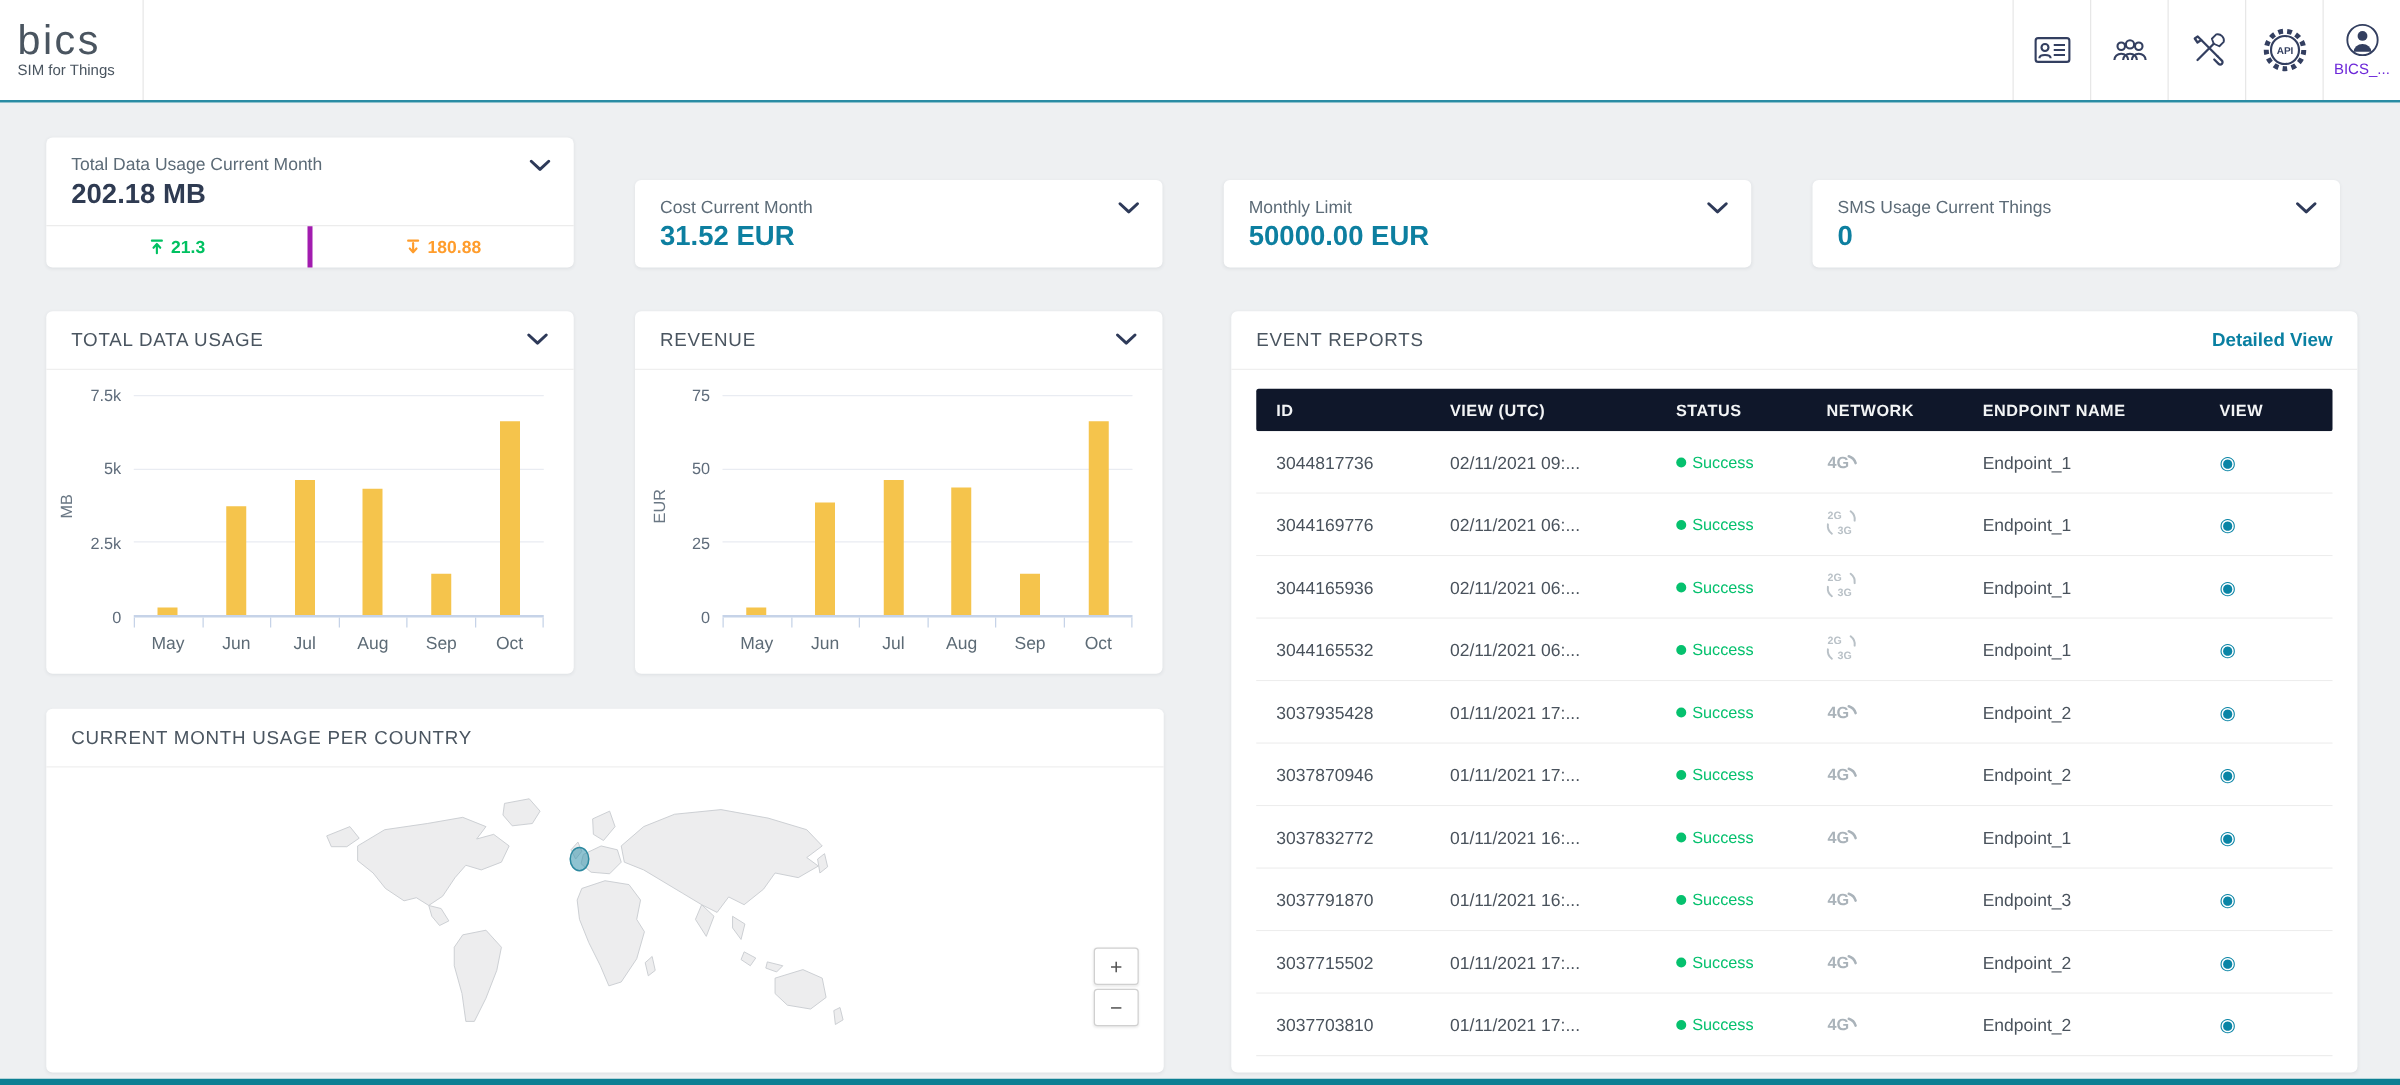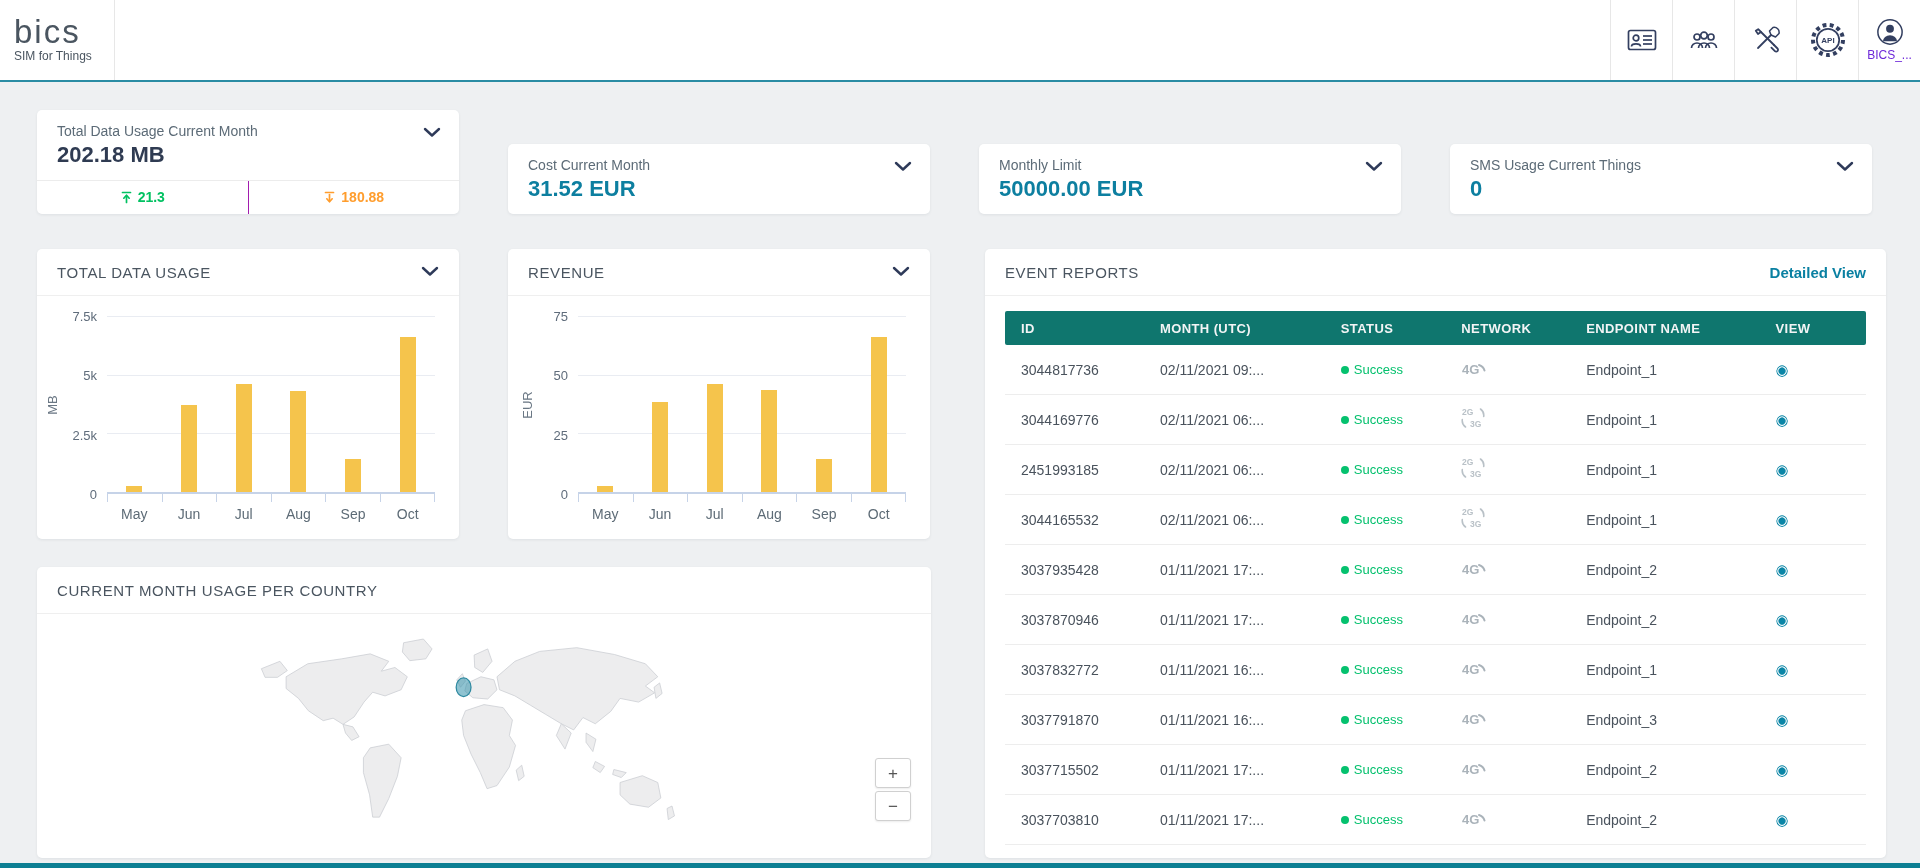--- a/index.html
+++ b/index.html
@@ -42,21 +42,21 @@
   .summary-main { padding:13px 20px 12px; }
   .summary-label { font-size:14px; color:#5c6b77; margin-bottom:3px; }
   .summary-value { font-size:22px; font-weight:bold; color:#2f3b52; }
   .summary-value.teal { color:#0d7fa0; }
   .card-chevron { position:absolute; top:16px; right:18px; background:none; border:none; cursor:pointer; }
   .updown-row { display:flex; border-top:1px solid #ececec; }
   .updown-cell {
     flex:1; display:flex; align-items:center; justify-content:center; gap:5px;
     padding:8px 0 9px; font-size:14px; font-weight:bold;
   }
-  .updown-cell + .updown-cell { border-left:1px solid #a21caf; }
+  .updown-cell + .updown-cell { border-left:4px solid #a21caf; }
   .up-val { color:#00c161; }
   .down-val { color:#ff9d2d; }
   
   .content-row { display:flex; gap:54px; }
   .left-col { width:894px; }
   .right-col { width:901px; }
   .charts-row { display:flex; gap:49px; margin-bottom:28px; }
   .chart-card { width:422px; height:290px; position:relative; }
   .panel-header {
     height:47px; display:flex; align-items:center; justify-content:space-between;
@@ -86,21 +86,21 @@
   .xlabels { display:flex; margin-top:4px; }
   .xlabel { flex:1; text-align:center; font-size:14px; color:#5d6b76; }
   
   .event-card { height:609px; }
   .detailed-view-link {
     background:none; border:none; color:#0a80a2; font-weight:bold; font-size:15px;
     cursor:pointer; font-family:inherit;
   }
   .event-table { padding:15px 20px 0; }
   .t-header {
-    display:flex; background:#0f766e; color:#f2f4f5; border-radius:2px;
+    display:flex; background:#0f172a; color:#f2f4f5; border-radius:2px;
     height:34px; align-items:center; font-size:13px; font-weight:bold; letter-spacing:.4px;
   }
   .t-row {
     display:flex; align-items:center; height:50px; border-bottom:1px solid #ededed;
     font-size:14px; color:#49525c; background:#fff;
   }
   .c-id { width:18%; padding-left:16px; }
   .c-date { width:21%; }
   .c-status { width:14%; display:flex; align-items:center; gap:5px; }
   .c-network { width:14.5%; }
@@ -416,21 +416,21 @@
 
     <div class="right-col">
       <article class="card event-card">
         <div class="panel-header">
           <span class="panel-title">EVENT REPORTS</span>
           <button class="detailed-view-link">Detailed View</button>
         </div>
         <div class="event-table">
           <div class="t-header">
               <div class="c-id">ID</div>
-              <div class="c-date">MONTH (UTC)</div>
+              <div class="c-date">VIEW (UTC)</div>
               <div class="c-status">STATUS</div>
               <div class="c-network">NETWORK</div>
               <div class="c-endpoint">ENDPOINT NAME</div>
               <div class="c-view">VIEW</div>
             </div>
           <div>
               <div class="t-row">
     <div class="c-id">3044817736</div>
     <div class="c-date">02/11/2021 09:...</div>
     <div class="c-status">
@@ -458,21 +458,21 @@
     <text x="9" y="21" font-size="8.5" font-weight="bold" fill="#b9c1c7" font-family="Liberation Sans, sans-serif">3G</text>
     <path d="M19.5 3 a8 8 0 0 1 3.2 7.5" stroke="#b9c1c7" fill="none" stroke-width="1.6" stroke-linecap="round"></path>
     <path d="M4.5 21 a8 8 0 0 1 -3.2 -7.5" stroke="#b9c1c7" fill="none" stroke-width="1.6" stroke-linecap="round"></path>
   </svg></div>
     <div class="c-endpoint">Endpoint_1</div>
     <div class="c-view">
       <button class="view-btn">◉</button>
     </div>
   </div>
               <div class="t-row">
-    <div class="c-id">2451993185</div>
+    <div class="c-id">3044165936</div>
     <div class="c-date">02/11/2021 06:...</div>
     <div class="c-status">
       <span class="status-dot"></span>
       <span class="status-text st-text">Success</span>
     </div>
     <div class="c-network"><svg width="24" height="24" viewBox="0 0 24 24">
     <text x="1" y="9" font-size="8.5" font-weight="bold" fill="#b9c1c7" font-family="Liberation Sans, sans-serif">2G</text>
     <text x="9" y="21" font-size="8.5" font-weight="bold" fill="#b9c1c7" font-family="Liberation Sans, sans-serif">3G</text>
     <path d="M19.5 3 a8 8 0 0 1 3.2 7.5" stroke="#b9c1c7" fill="none" stroke-width="1.6" stroke-linecap="round"></path>
     <path d="M4.5 21 a8 8 0 0 1 -3.2 -7.5" stroke="#b9c1c7" fill="none" stroke-width="1.6" stroke-linecap="round"></path>

